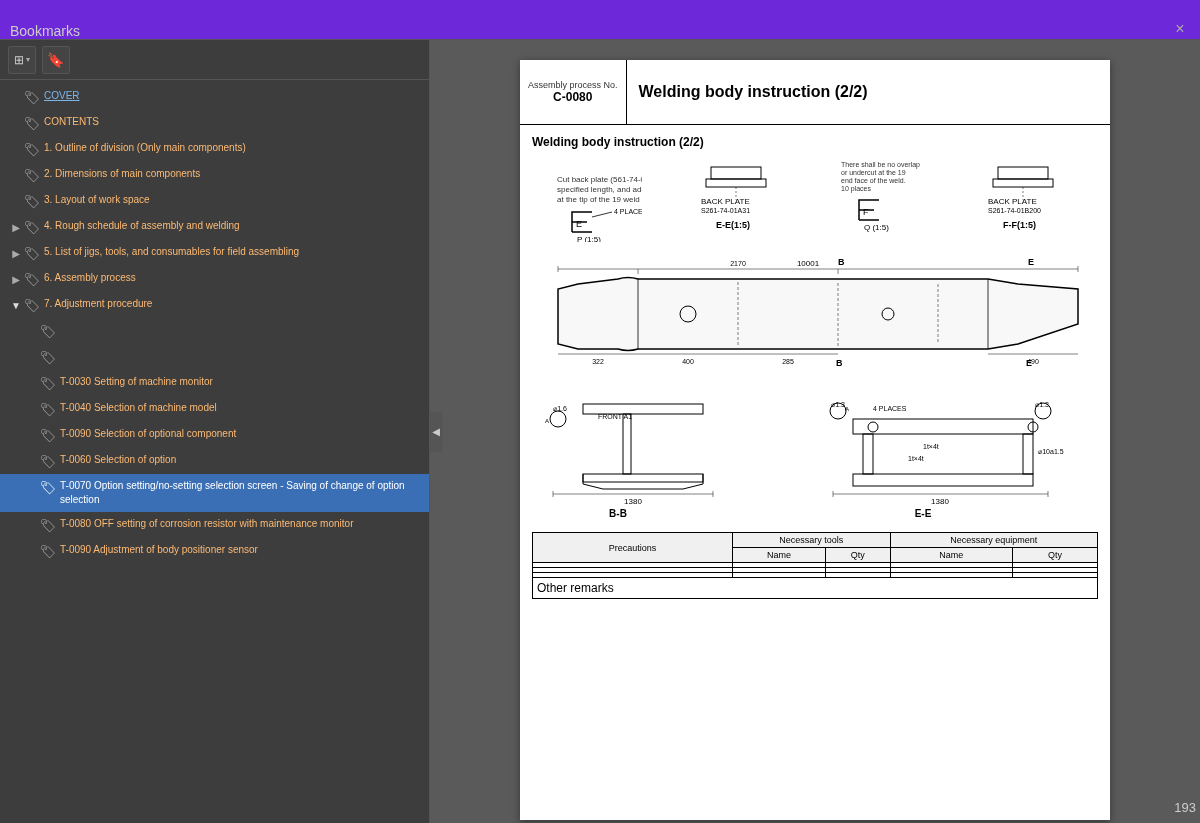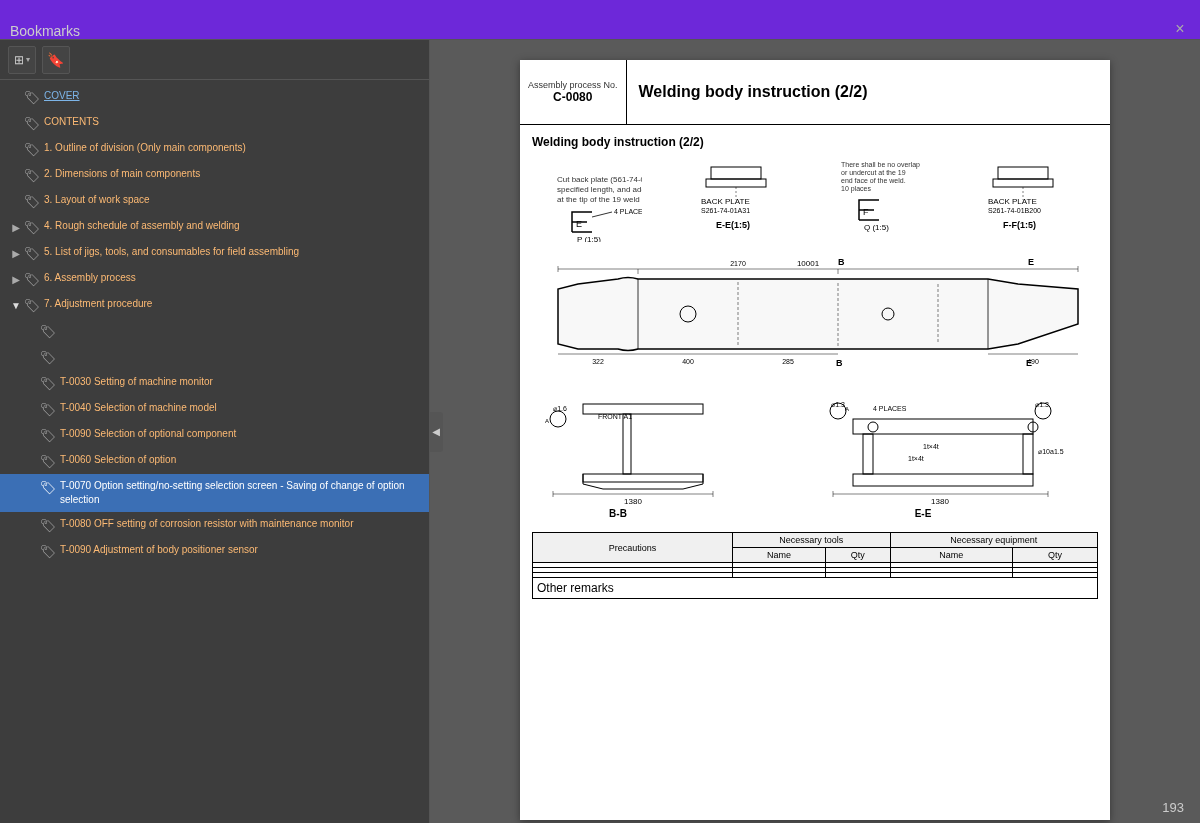--- a/index.html
+++ b/index.html
@@ -198,21 +198,21 @@
       align-items: center;
       justify-content: flex-start;
       overflow: auto;
       padding: 20px;
       position: relative;
     }
 
     .page-number {
       position: absolute;
       bottom: 8px;
-      right: 16px;
+      right: 4px;
       color: #ccc;
       font-size: 13px;
     }
 
     
     .document-page {
       background: #fff;
       width: 590px;
       min-height: 760px;
       box-shadow: 0 2px 8px rgba(0,0,0,0.4);

